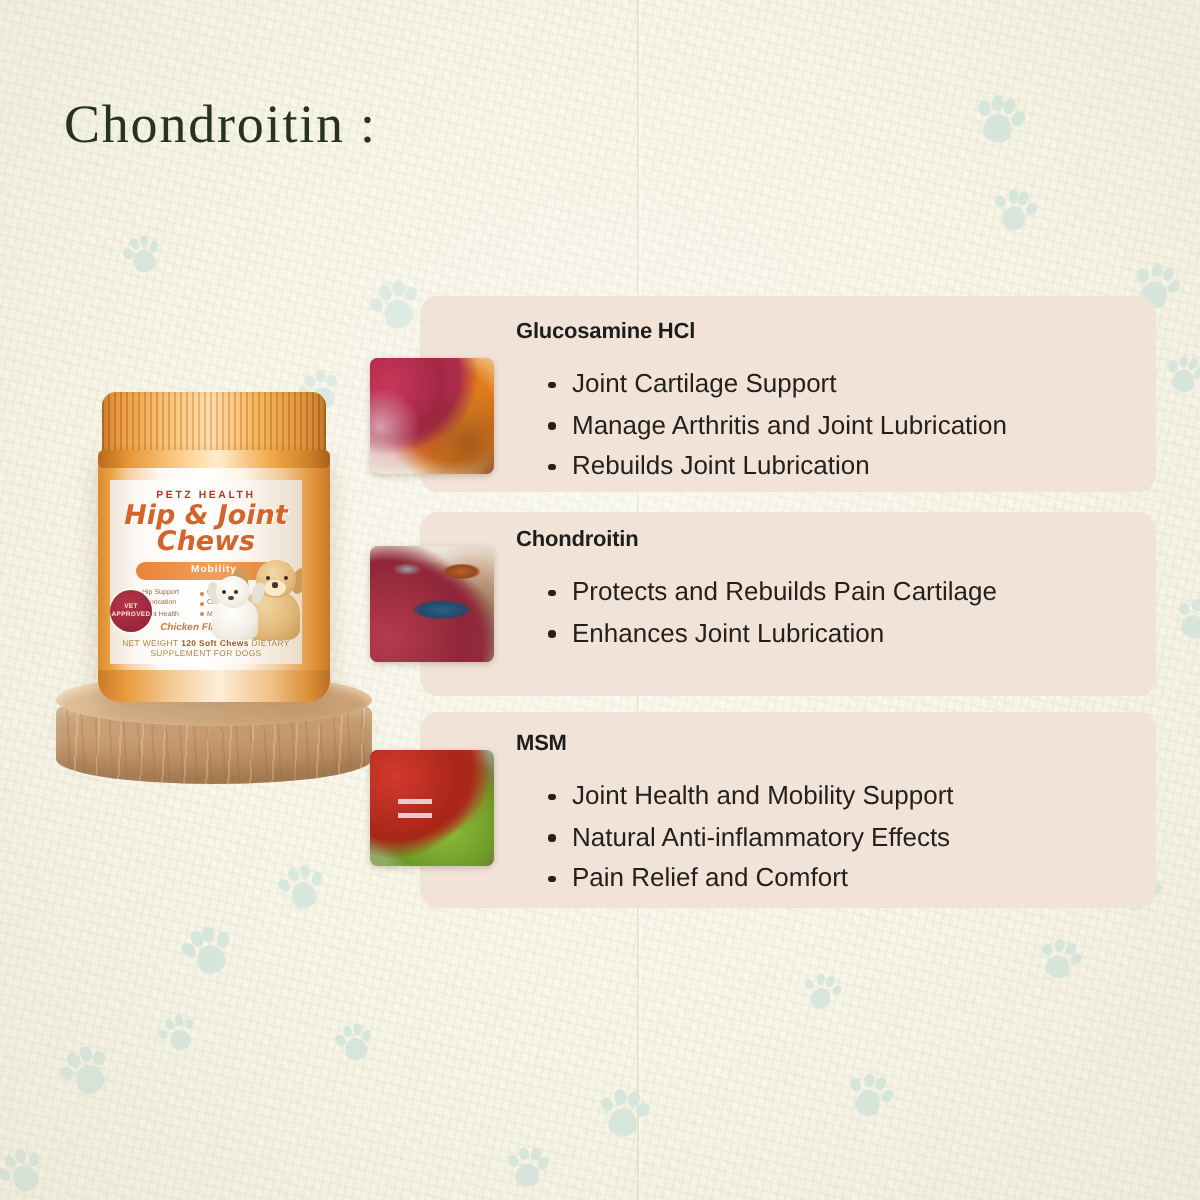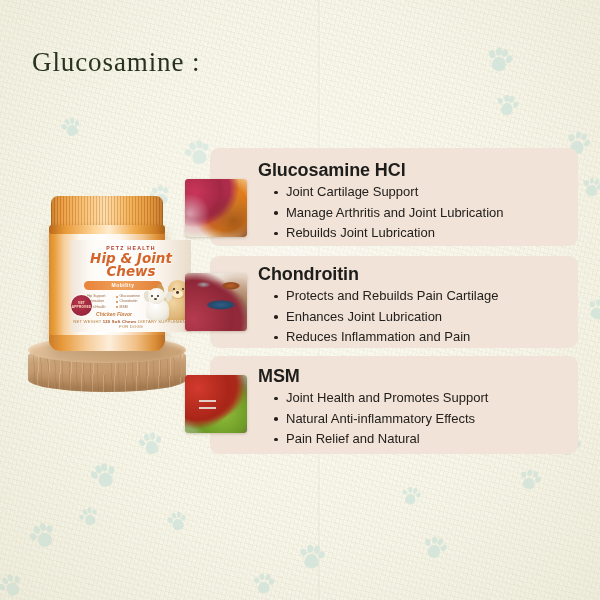--- a/index.html
+++ b/index.html
@@ -186,23 +186,23 @@
     left: 0px;
     top: 29px;
     width: 116px;
     height: 9px;
     border-radius: 3px;
     background: linear-gradient(90deg, #b9681b 0%, #e89a38 14%, #ffd79c 40%, #ffeccd 52%, #f0aa4c 74%, #cd7d23 92%, #a85f18 100%);
   }
 
   .label {
     position: absolute;
-    left: 22px;
+    left: 6px;
     top: 44px;
-    width: 120px;
+    width: 96px;
     height: 92px;
     background: linear-gradient(90deg, #f0e5d8 0%, #fdfaf6 16%, #ffffff 45%, #fcf7f1 70%, #eadcca 100%);
     overflow: hidden;
   }
   .brand {
     position: absolute;
     top: 5px;
     left: 0; right: 0;
     text-align: center;
     font-size: 5.2px;
@@ -514,21 +514,21 @@
     width: 28%;
     height: 22%;
     background:
       linear-gradient(0deg, rgba(235,235,230,0.85) 0%, rgba(235,235,230,0.85) 18%, rgba(0,0,0,0) 18%),
       linear-gradient(0deg, rgba(0,0,0,0) 55%, rgba(235,235,230,0.85) 55%, rgba(235,235,230,0.85) 72%, rgba(0,0,0,0) 72%);
   }
 
   .card-title {
     position: absolute;
     left: 48px;
-    font-size: 18px;
+    font-size: 11px;
     font-weight: bold;
     color: #1d1d1b;
     letter-spacing: -0.1px;
   }
   #card-0 .card-title { top: 12px; }
   #card-1 .card-title { top: 8px; }
   #card-2 .card-title { top: 10px; }
 
   .bullets {
     position: absolute;
@@ -705,21 +705,21 @@
         <span class="toe t1"></span>
         <span class="toe t2"></span>
         <span class="toe t3"></span>
         <span class="toe t4"></span>
         <span class="pad"></span>
       </div>
     </div>
 
   <div class="paper-vignette"></div>
 
-  <div id="title">Glucosamine :</div>
+  <div id="title">Chondroitin :</div>
 
   <div id="product">
     <div class="jar-shadow"></div>
     <div class="wood-base"></div>
     <div class="wood-top"></div>
 
     <div class="jar">
       <div class="jar-body">
         <div class="jar-body-top-band"></div>
         <div class="jar-body-bottom-band"></div>
@@ -800,29 +800,28 @@
   </div>
 
   <div class="card" id="card-1">
     <div class="thumb">
       <div class="thumb-inner t-chondroitin"></div>
     </div>
     <div class="card-title">Chondroitin</div>
     <ul class="bullets">
       <li>Protects and Rebuilds Pain Cartilage</li>
       <li>Enhances Joint Lubrication</li>
-      <li>Reduces Inflammation and Pain</li>
     </ul>
   </div>
 
   <div class="card" id="card-2">
     <div class="thumb">
       <div class="thumb-inner t-msm"></div>
     </div>
     <div class="card-title">MSM</div>
     <ul class="bullets">
-      <li>Joint Health and Promotes Support</li>
+      <li>Joint Health and Mobility Support</li>
       <li>Natural Anti-inflammatory Effects</li>
-      <li>Pain Relief and Natural</li>
+      <li>Pain Relief and Comfort</li>
     </ul>
   </div>
 
 </div>
 
 </body></html>

